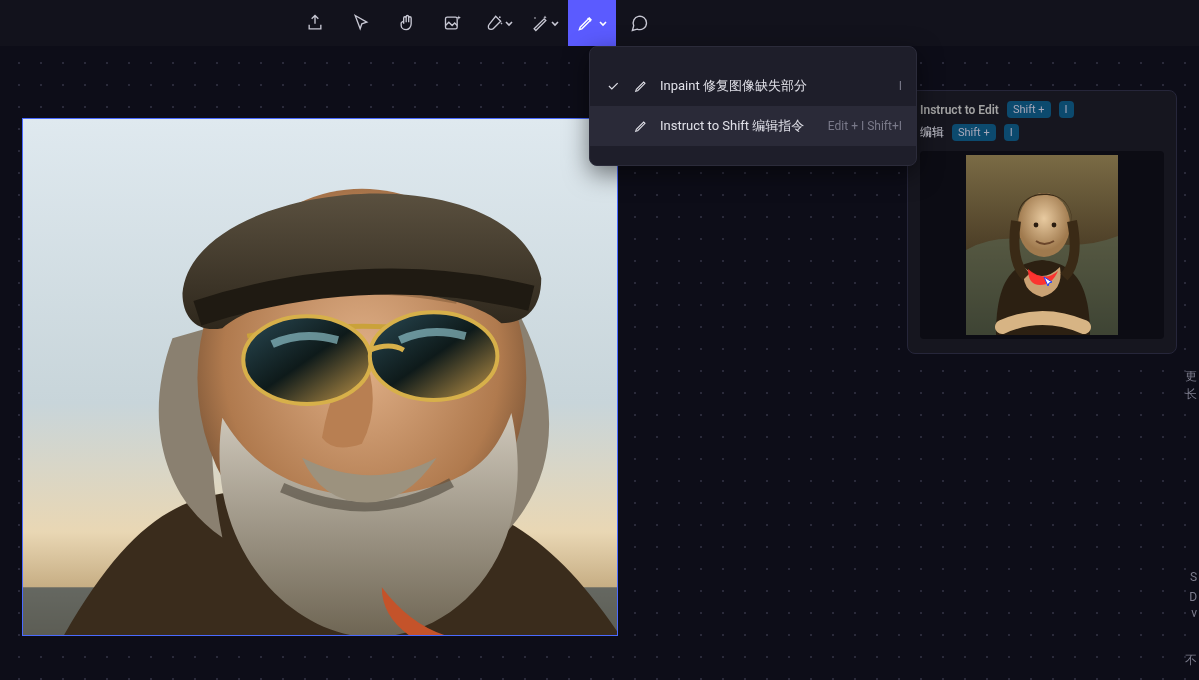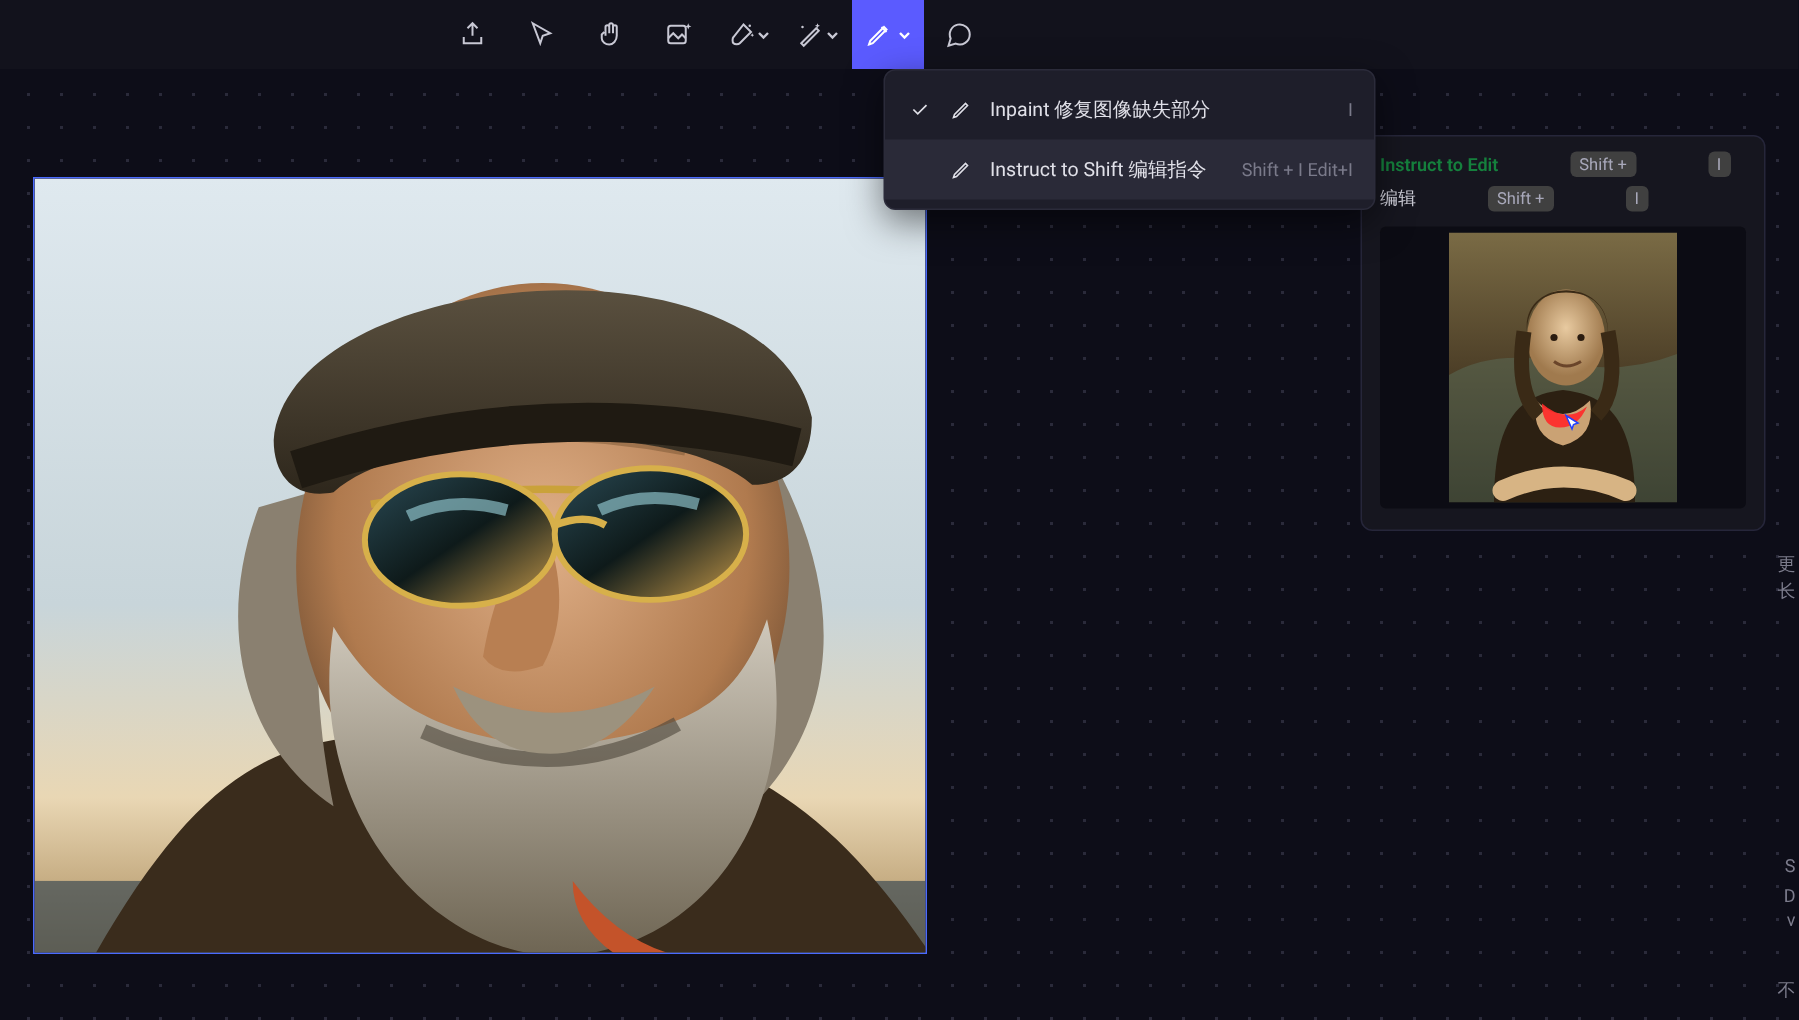--- a/index.html
+++ b/index.html
@@ -5,36 +5,36 @@
   html,body{margin:0;padding:0;width:1199px;height:680px;background:#0d0d18;font-family:-apple-system,BlinkMacSystemFont,"Segoe UI",Roboto,sans-serif;color:#e5e5ea;overflow:hidden;}
   .dotgrid{position:absolute;inset:0;background-image:radial-gradient(circle,#2a2a3a 1px,transparent 1px);background-size:22px 22px;background-position:8px 8px;z-index:0;}
   
   .toolbar{position:relative;z-index:5;height:46px;background:#12121c;display:flex;align-items:center;padding-left:292px;gap:0;}
   .tbtn{width:46px;height:46px;display:flex;align-items:center;justify-content:center;cursor:pointer;color:#c8c8d4;}
   .tbtn svg{width:20px;height:20px;stroke:currentColor;fill:none;stroke-width:1.6;}
   .tbtn.active{background:#5b5bff;color:#fff;}
   .tbtn.active-split{display:flex;align-items:center;gap:2px;padding:0 8px;width:auto;}
   .tbtn .chev{width:10px;height:10px;}
   
-  .dropdown{position:absolute;left:589px;top:46px;width:326px;background:#1e1e2a;border:1px solid #2b2b3a;border-radius:8px;box-shadow:0 8px 24px rgba(0,0,0,.5);z-index:10;padding:6px 0;}
+  .dropdown{position:absolute;left:589px;top:46px;width:326px;background:#1e1e2a;border:1px solid #2b2b3a;border-radius:8px;box-shadow:0 8px 24px rgba(0,0,0,.5);z-index:10;padding:19px 0;}
   .drow{display:flex;align-items:center;height:40px;padding:0 14px;gap:10px;font-size:13px;color:#e0e0e8;cursor:pointer;}
   .drow.sel{background:#2a2a38;}
   .drow .lead{width:18px;display:flex;justify-content:center;}
   .drow .penico{width:18px;display:flex;justify-content:center;}
   .drow .lbl{flex:0 0 auto;}
   .drow .spacer{flex:1;}
   .drow .kb{color:#7a7a8a;font-size:12px;}
   
   .canvas-img{position:absolute;left:22px;top:118px;width:596px;height:518px;border:1px solid #4a6aff;box-sizing:border-box;background:#222;overflow:hidden;z-index:2;}
   .portrait svg{width:100%;height:100%;display:block;}
   
   .rpanel{position:absolute;right:22px;top:90px;width:244px;background:#16161f;border:1px solid #26263a;border-radius:8px;z-index:4;padding:10px 12px 14px;color:#d0d0da;}
   .rp-row{display:flex;align-items:center;gap:8px;font-size:12px;margin-bottom:6px;}
-  .rp-row .ttl{font-weight:600;color:#15803d;}
-  .kbd{background:#404040;color:#a8a8ba;border-radius:4px;padding:2px 6px;font-size:11px;margin-left:40px;}
+  .rp-row .ttl{font-weight:600;color:#a3a3a3;}
+  .kbd{background:#0c4a6e;color:#a8a8ba;border-radius:4px;padding:2px 6px;font-size:11px;}
   .thumb{margin-top:10px;width:100%;height:188px;background:#0c0c14;border-radius:4px;display:flex;align-items:center;justify-content:center;}
   .thumb svg{width:152px;height:180px;display:block;}
   
   .edge{position:absolute;right:2px;color:#7c7c8c;font-size:12px;z-index:3;}
 </style>
 </head>
 <body>
 
 <div class="dotgrid"></div>
 
@@ -115,21 +115,21 @@
   </div>
   <div class="drow sel">
     <span class="lead"></span>
     <span class="penico">
       <svg width="16" height="16" viewBox="0 0 24 24" stroke="#e0e0e8" fill="none" stroke-width="1.6">
           <path d="M4 20l3-1 11-11-2-2L5 17z"></path>
         </svg>
     </span>
     <span class="lbl">Instruct to Shift 编辑指令</span>
     <span class="spacer"></span>
-    <span class="kb">Shift + I Edit+I</span>
+    <span class="kb">Edit + I Shift+I</span>
   </div>
 </div>
 
 <div class="canvas-img portrait">
   <svg viewBox="0 0 596 518" preserveAspectRatio="xMidYMid slice">
     <defs>
       <linearGradient id="sky" x1="0" y1="0" x2="0" y2="1">
         <stop offset="0" stop-color="#dfe9ef"></stop>
         <stop offset="0.55" stop-color="#c8d5da"></stop>
         <stop offset="0.8" stop-color="#e9d7b4"></stop>

